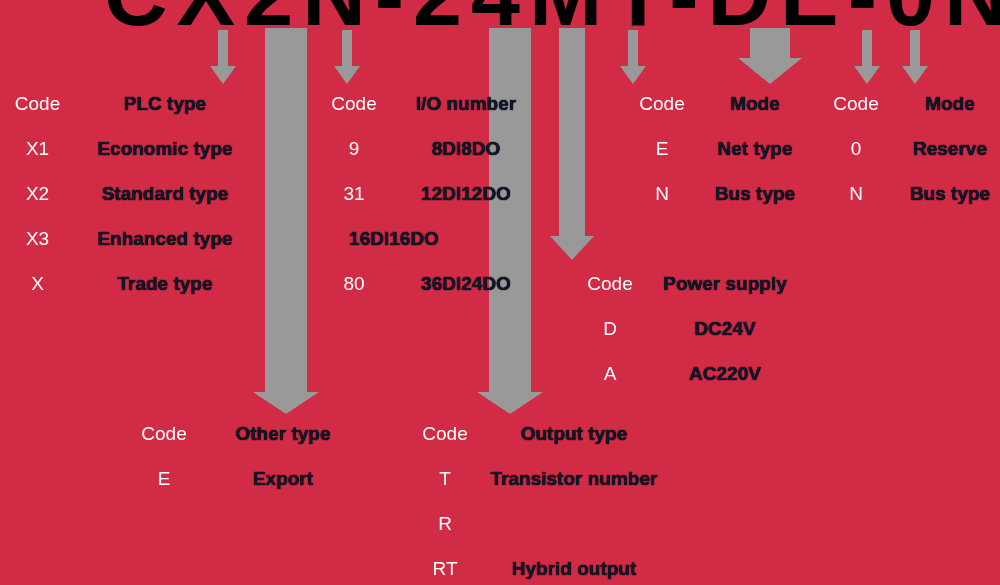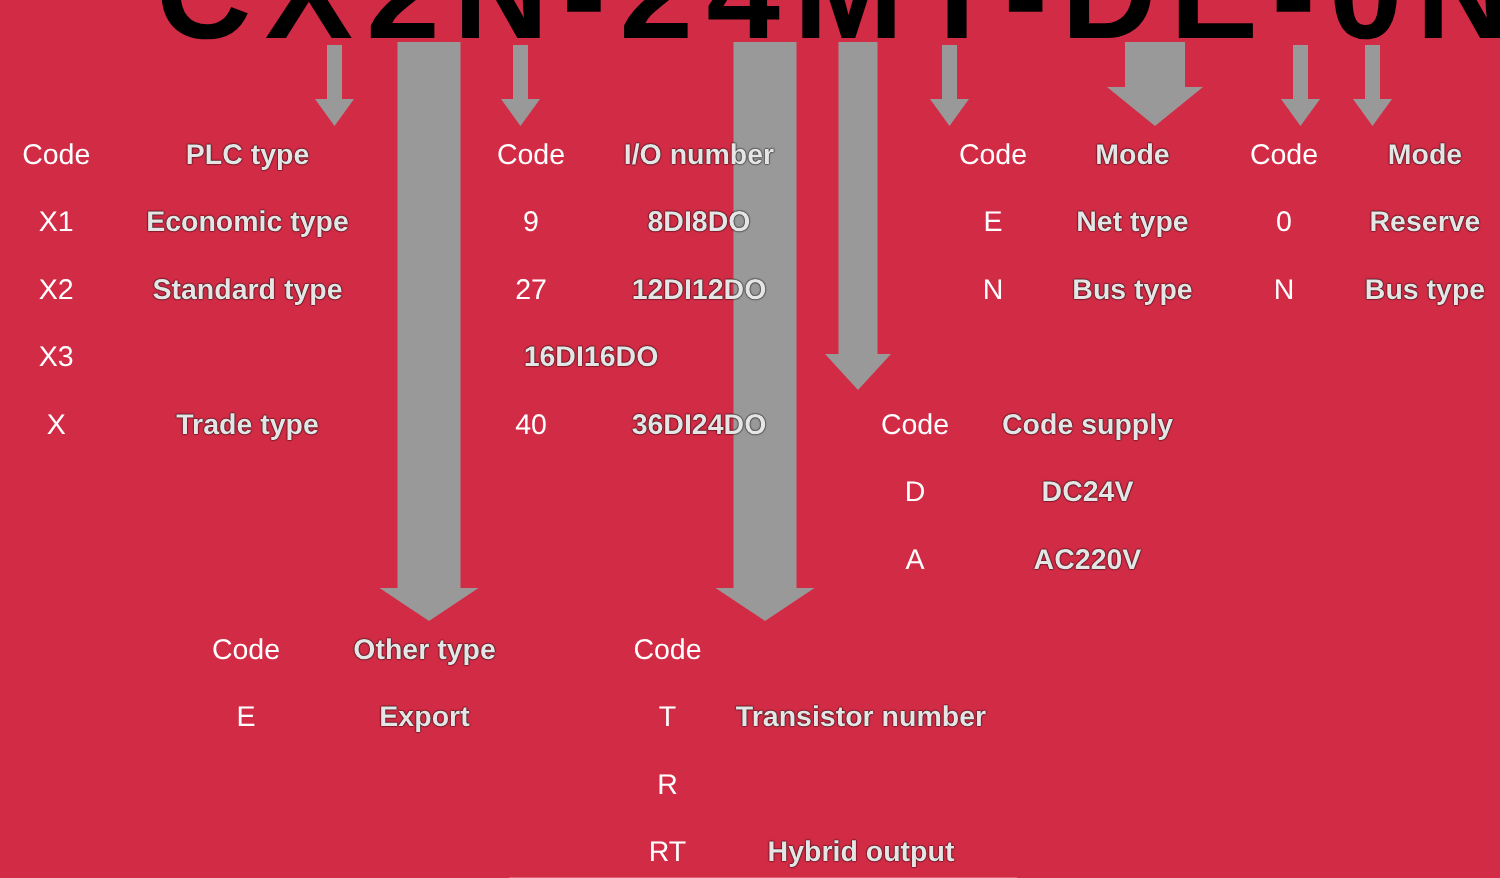--- a/index.html
+++ b/index.html
@@ -31,21 +31,21 @@
   .row{display:flex;height:45px;line-height:45px;}
   .code{
     width:var(--cw,72px);
     text-align:center;
     color:#fff;
     font-size:19px;
   }
   .desc{
     width:var(--dw,160px);
     text-align:center;
-    color:#e5e5e5;
+    color:#0f172a;
     font-size:19px;
     font-weight:bold;
     text-shadow:0 0 1px #000,0 0 1px #000;
     white-space:nowrap;
   }
 </style>
 </head>
 <body>
 
 <div id="canvas">
@@ -97,45 +97,46 @@
     <div class="row">
       <div class="code">X1</div>
       <div class="desc">Economic type</div>
     </div>
     <div class="row">
       <div class="code">X2</div>
       <div class="desc">Standard type</div>
     </div>
     <div class="row">
       <div class="code">X3</div>
+      <div class="desc">Enhanced type</div>
     </div>
     <div class="row">
       <div class="code">X</div>
       <div class="desc">Trade type</div>
     </div>
   </div>
 
   <div class="tbl" style="left:318px;top:81px;--cw:72px;--dw:152px;">
     <div class="row">
       <div class="code">Code</div>
       <div class="desc">I/O number</div>
     </div>
     <div class="row">
       <div class="code">9</div>
       <div class="desc">8DI8DO</div>
     </div>
     <div class="row">
-      <div class="code">27</div>
+      <div class="code">31</div>
       <div class="desc">12DI12DO</div>
     </div>
     <div class="row">
       <div class="desc">16DI16DO</div>
     </div>
     <div class="row">
-      <div class="code">40</div>
+      <div class="code">80</div>
       <div class="desc">36DI24DO</div>
     </div>
   </div>
 
   <div class="tbl" style="left:626px;top:81px;--cw:72px;--dw:114px;">
     <div class="row">
       <div class="code">Code</div>
       <div class="desc">Mode</div>
     </div>
     <div class="row">
@@ -159,21 +160,21 @@
     </div>
     <div class="row">
       <div class="code">N</div>
       <div class="desc">Bus type</div>
     </div>
   </div>
 
   <div class="tbl" style="left:574px;top:261px;--cw:72px;--dw:158px;">
     <div class="row">
       <div class="code">Code</div>
-      <div class="desc">Code supply</div>
+      <div class="desc">Power supply</div>
     </div>
     <div class="row">
       <div class="code">D</div>
       <div class="desc">DC24V</div>
     </div>
     <div class="row">
       <div class="code">A</div>
       <div class="desc">AC220V</div>
     </div>
   </div>
@@ -185,20 +186,21 @@
     </div>
     <div class="row">
       <div class="code">E</div>
       <div class="desc">Export</div>
     </div>
   </div>
 
   <div class="tbl" style="left:409px;top:411px;--cw:72px;--dw:186px;">
     <div class="row">
       <div class="code">Code</div>
+      <div class="desc">Output type</div>
     </div>
     <div class="row">
       <div class="code">T</div>
       <div class="desc">Transistor number</div>
     </div>
     <div class="row">
       <div class="code">R</div>
     </div>
     <div class="row">
       <div class="code">RT</div>

